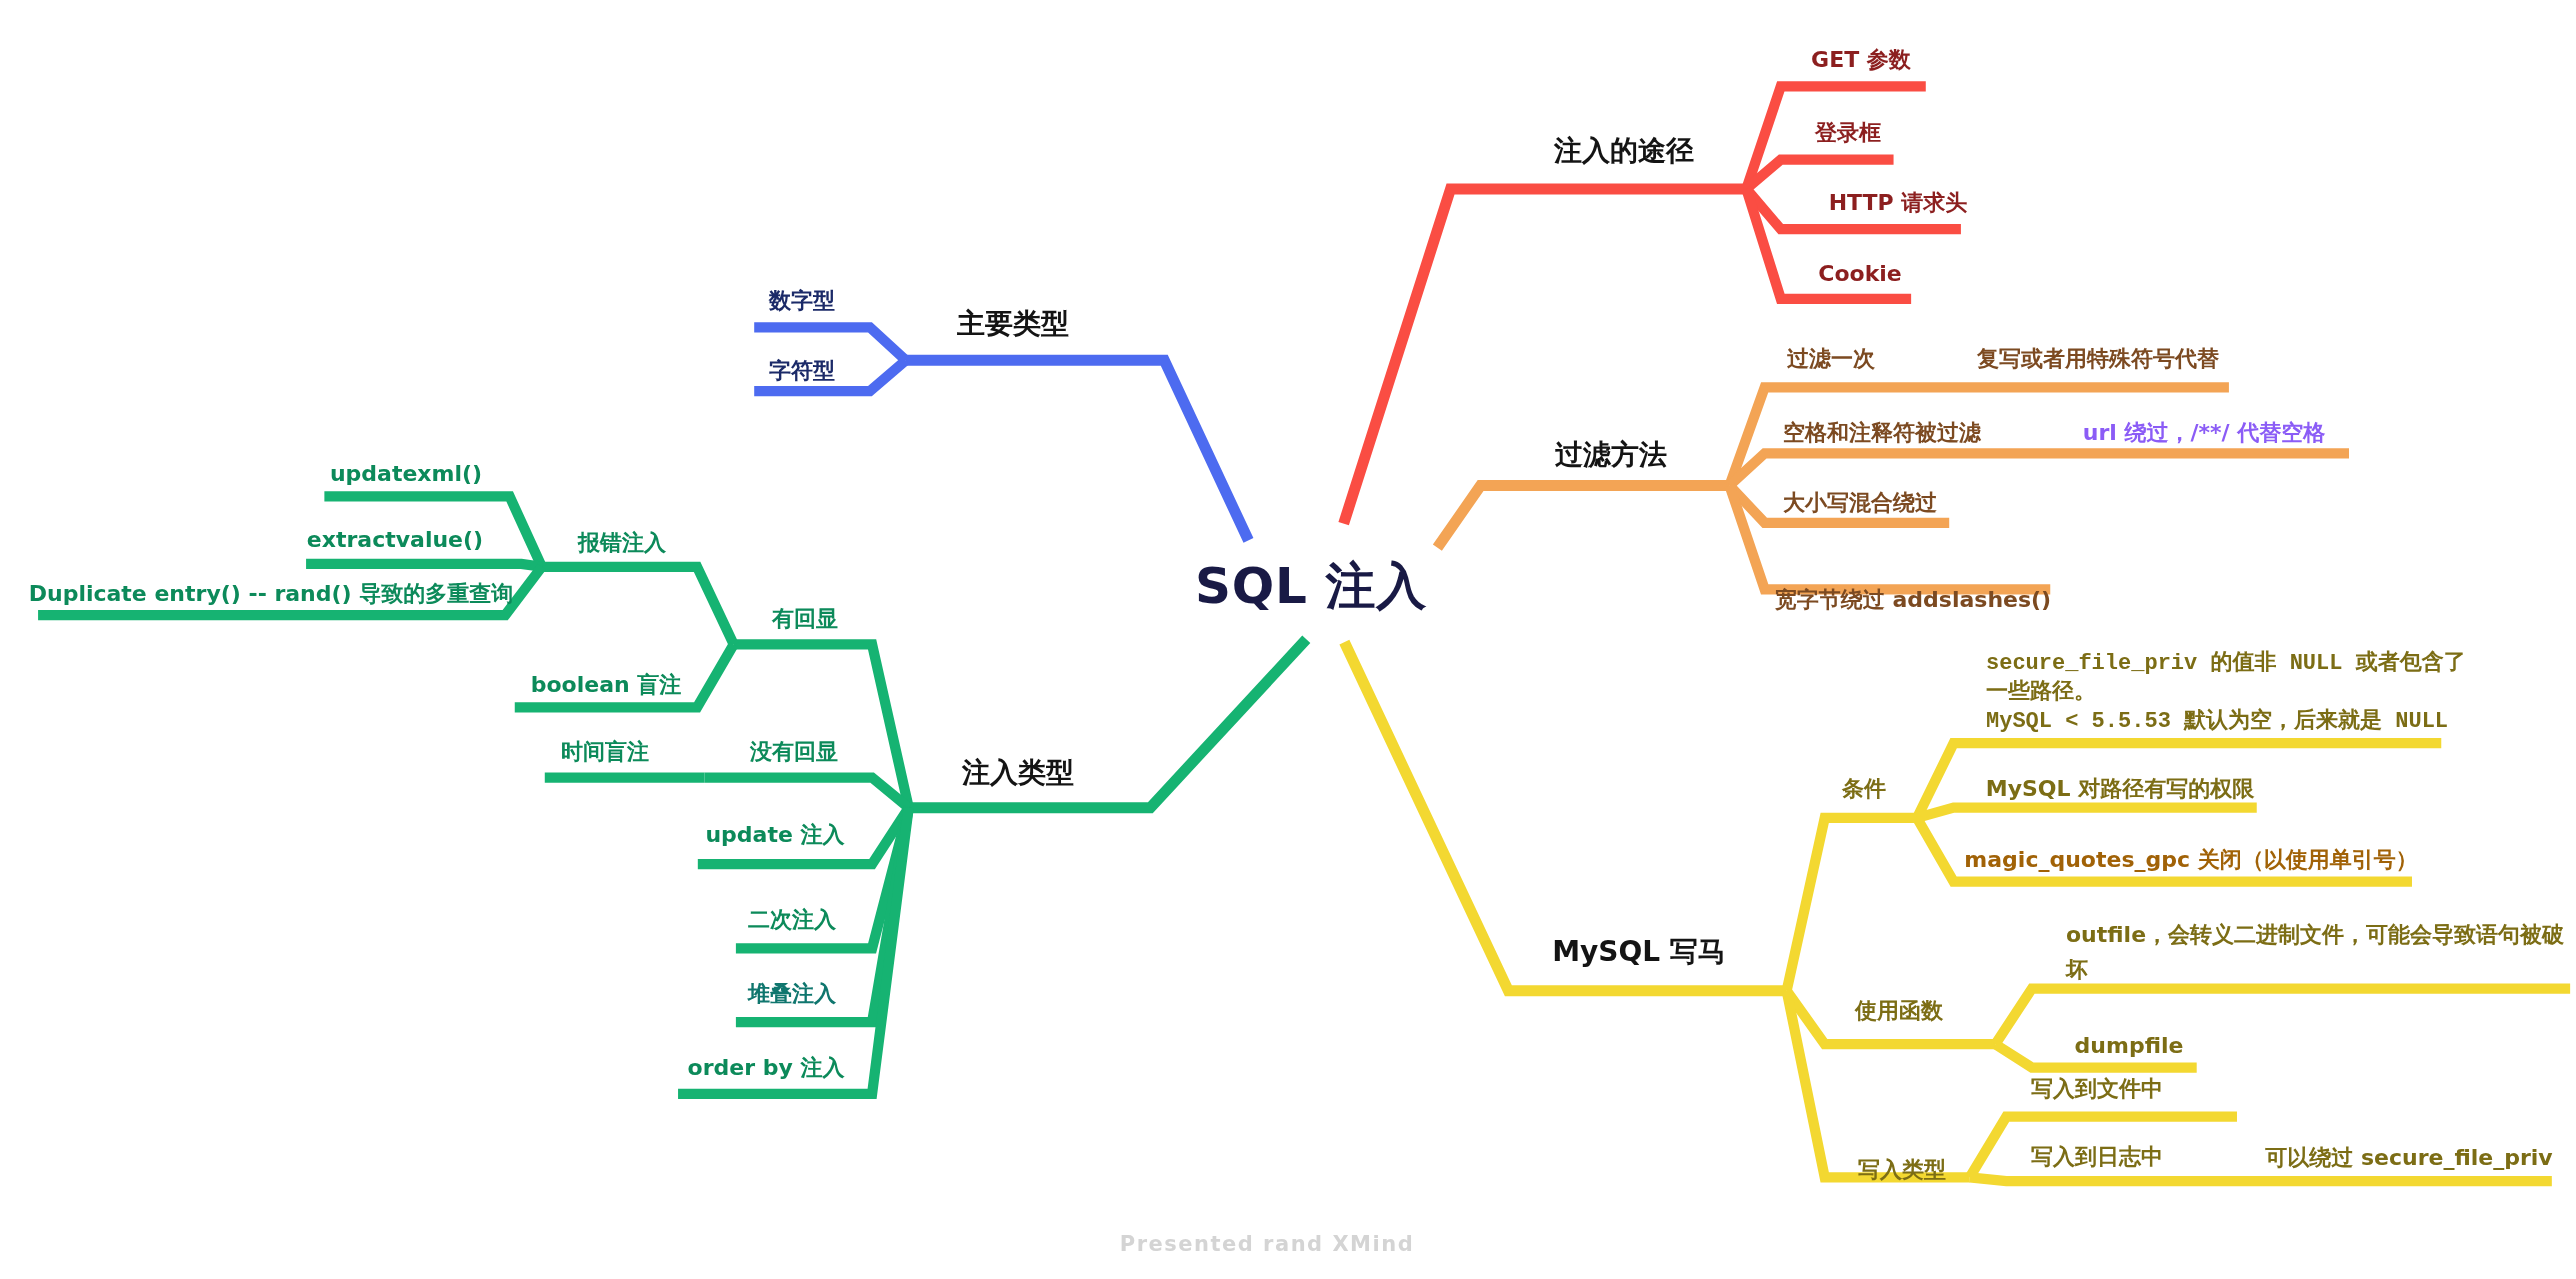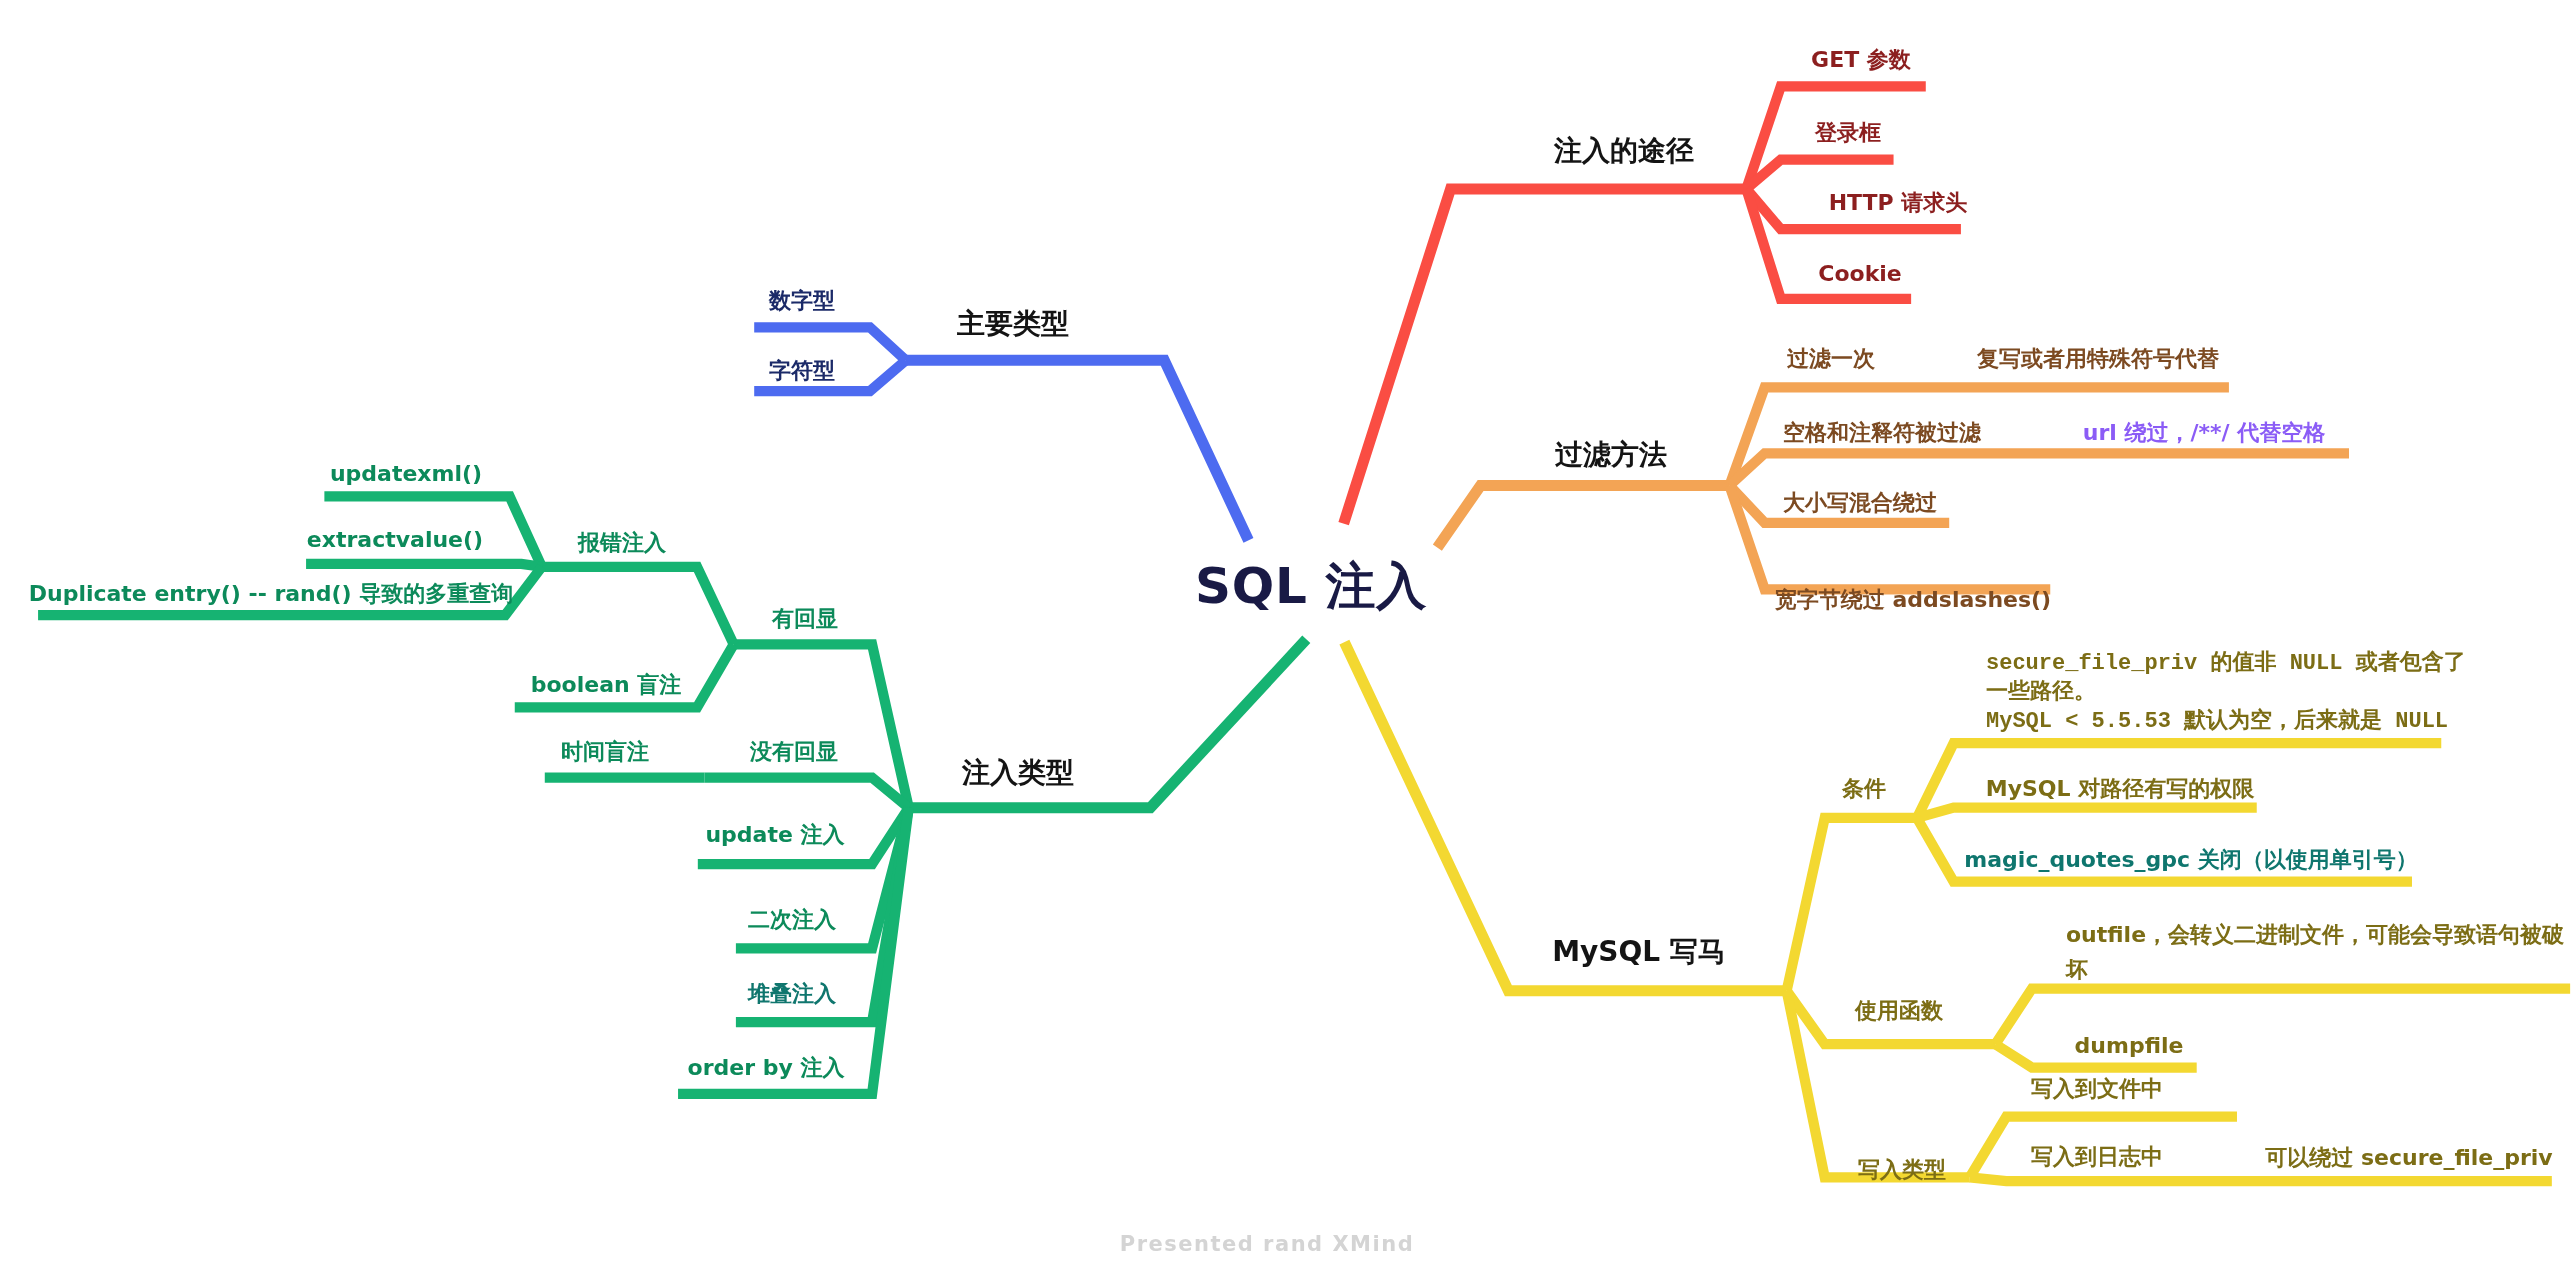--- a/index.html
+++ b/index.html
@@ -113,21 +113,21 @@
   <div class="lbl s-leaf" style="left: 775px; top: 835px; color: rgb(12, 138, 90);">update 注入</div>
   <div class="lbl s-leaf" style="left: 792px; top: 920px; color: rgb(12, 138, 90);">二次注入</div>
   <div class="lbl s-leaf" style="left: 792px; top: 994px; color: #0f766e;">堆叠注入</div>
   <div class="lbl s-leaf" style="left: 766px; top: 1068px; color: rgb(12, 138, 90);">order by 注入</div>
 
   <div class="lbl s-branch" style="left: 1639px; top: 952px; color: rgb(20, 20, 20);">MySQL 写马</div>
   <div class="lbl s-leaf" style="left: 1864px; top: 789px; color: rgb(124, 109, 21);">条件</div>
   <div class="blk s-leaf" style="left: 1986px; top: 649px; width: 498px; color: rgb(124, 109, 21); font-family: Liberation Mono, monospace;">secure_file_priv 的值非 NULL 或者包含了一些路径。
 MySQL &lt; 5.5.53 默认为空，后来就是 NULL</div>
   <div class="lbl s-leaf" style="left: 2120px; top: 789px; color: rgb(124, 109, 21);">MySQL 对路径有写的权限</div>
-  <div class="lbl s-leaf" style="left: 2191px; top: 860px; color: #0f766e;">magic_quotes_gpc 关闭（以使用单引号）</div>
+  <div class="lbl s-leaf" style="left: 2191px; top: 860px; color: #a16207;">magic_quotes_gpc 关闭（以使用单引号）</div>
   <div class="lbl s-leaf" style="left: 1899px; top: 1011px; color: rgb(124, 109, 21);">使用函数</div>
   <div class="blk s-leaf" style="left: 2066px; top: 917px; width: 513px; line-height: 35px; color: rgb(124, 109, 21);">outfile，会转义二进制文件，可能会导致语句被破坏</div>
   <div class="lbl s-leaf" style="left: 2129px; top: 1046px; color: rgb(124, 109, 21);">dumpfile</div>
   <div class="lbl s-leaf" style="left: 1902px; top: 1170px; color: rgb(124, 109, 21);">写入类型</div>
   <div class="lbl s-leaf" style="left: 2097px; top: 1089px; color: rgb(124, 109, 21);">写入到文件中</div>
   <div class="lbl s-leaf" style="left: 2097px; top: 1157px; color: rgb(124, 109, 21);">写入到日志中</div>
   <div class="lbl s-leaf" style="left: 2409px; top: 1158px; color: rgb(124, 109, 21);">可以绕过 secure_file_priv</div>
 
   <div class="wm" style="left: 1267px; top: 1244px; color: rgb(212, 212, 212);">Presented rand XMind</div>
 

